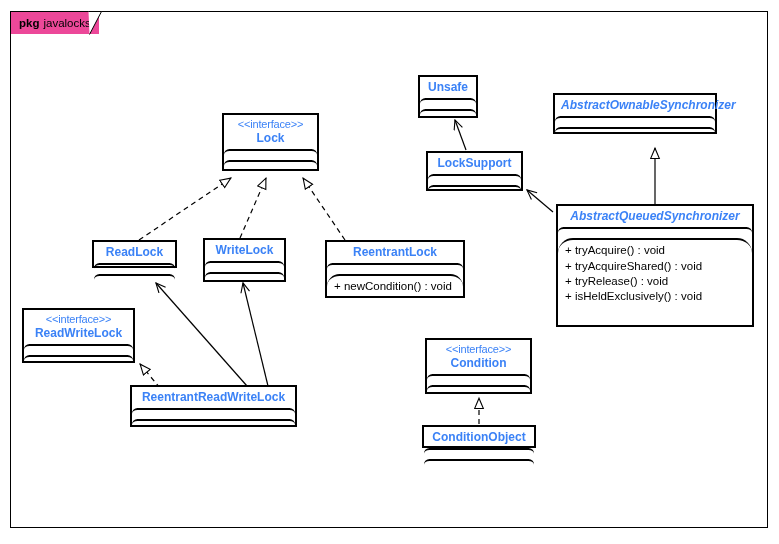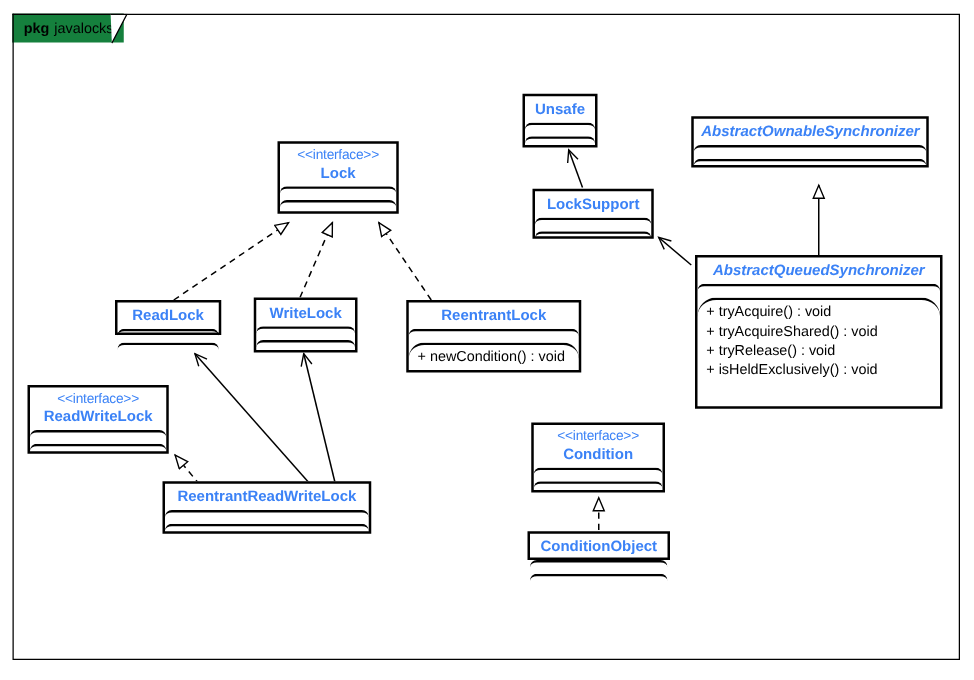--- a/index.html
+++ b/index.html
@@ -29,21 +29,21 @@
     border: 1px solid #000000;
     box-sizing: border-box;
     background: transparent;
   }
   .pkg-tab {
     position: absolute;
     left: 10px;
     top: 11px;
     height: 23px;
     box-sizing: border-box;
-    background: #15803d;
+    background: #ec4899;
     border-left: 1px solid #000;
     border-top: 1px solid #000;
     display: flex;
     align-items: center;
     padding: 0 0 0 8px;
     z-index: 3;
   }
   .pkg-tab-inner {
     display: flex;
     align-items: baseline;
@@ -214,21 +214,21 @@
       <span class="cls-name">LockSupport</span>
     </div>
     <div class="uml-compartment">
         <div class="empty-row"></div>
       </div>
     <div class="uml-compartment">
         <div class="empty-row"></div>
       </div>
   </div>
 
-  <div class="uml-box" style="left:553px; top:93px; width:190px; height:41px;">
+  <div class="uml-box" style="left:553px; top:93px; width:164px; height:41px;">
     <div class="uml-head">
       <span class="cls-name abstract">AbstractOwnableSynchronizer</span>
     </div>
     <div class="uml-compartment">
         <div class="empty-row"></div>
       </div>
     <div class="uml-compartment">
         <div class="empty-row"></div>
       </div>
   </div>

